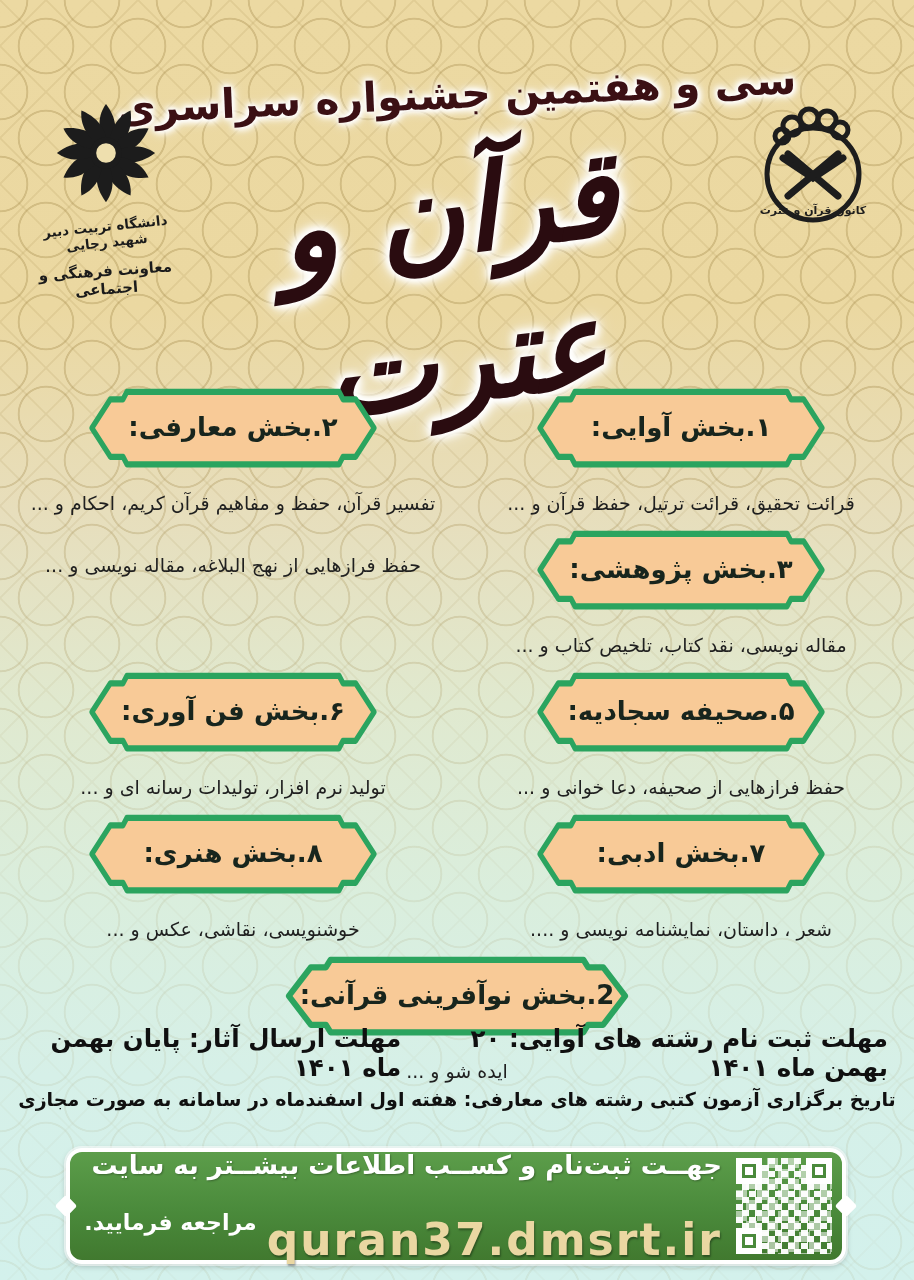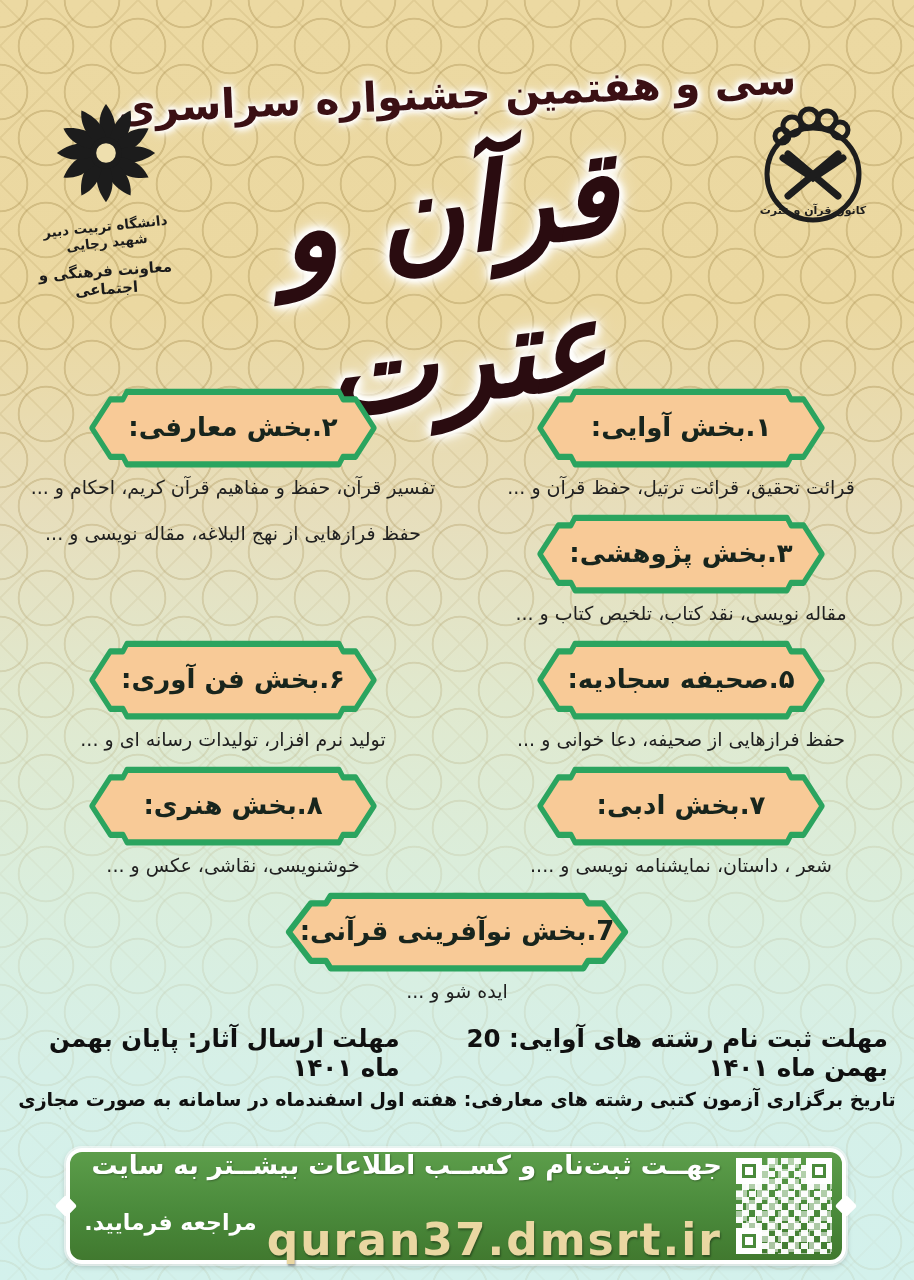--- a/index.html
+++ b/index.html
@@ -32,21 +32,21 @@
   .logo-left .l2{font-size:15px;font-weight:800;transform:rotate(-4deg);margin-top:12px;direction:rtl;}
   
   .sections{position:absolute;top:388px;left:0;right:0;}
   .srow{display:flex;direction:rtl;justify-content:space-between;padding:0 48px;margin-bottom:16px;}
   .cell{width:370px;display:flex;flex-direction:column;align-items:center;}
   .badge{position:relative;width:292px;height:80px;}
   .badge.wide{width:348px;}
   .badge svg{position:absolute;inset:0;width:100%;height:100%;}
   .badge .bt{position:absolute;inset:0;display:flex;align-items:center;justify-content:center;
     font-size:26px;font-weight:800;color:#18251d;direction:rtl;padding-bottom:2px;}
-  .desc{margin-top:8px;font-size:19px;font-weight:500;color:#1f1f1f;direction:rtl;text-align:center;white-space:nowrap;}
+  .desc{margin-top:24px;font-size:19px;font-weight:500;color:#1f1f1f;direction:rtl;text-align:center;white-space:nowrap;}
   .center-row{display:flex;flex-direction:column;align-items:center;margin-top:14px;}
   
   .deadline-row{position:absolute;top:1024px;left:0;right:0;display:flex;direction:rtl;
     justify-content:space-between;padding:0 26px;font-size:24.5px;font-weight:800;color:#101010;}
   .exam-line{position:absolute;top:1088px;left:0;right:0;text-align:center;direction:rtl;
     font-size:19px;font-weight:800;color:#101010;}
   
   .banner{position:absolute;left:66px;right:68px;top:1148px;height:108px;
     background:linear-gradient(180deg,#5c9d4a,#4a8a3b 55%,#41792f);
     border:4px solid #fff;border-radius:16px;box-shadow:0 0 0 2px rgba(255,255,255,.55),0 2px 6px rgba(0,0,0,.25);
@@ -202,30 +202,30 @@
         <div class="desc">خوشنویسی، نقاشی، عکس و ...</div>
       </div>
     </div>
 
     <div class="center-row">
       <div class="cell">
         <div class="badge wide">
           <svg viewBox="0 0 300 64" preserveAspectRatio="none">
             <path d="M5 32 L24 9 L37 9 L41 3 L259 3 L263 9 L276 9 L295 32 L276 55 L263 55 L259 61 L41 61 L37 55 L24 55 Z" fill="#f8ca97" stroke="#2ba45f" stroke-width="5" stroke-linejoin="round"></path>
           </svg>
-          <span class="bt">7.بخش نوآفرینی قرآنی:</span>
+          <span class="bt">2.بخش نوآفرینی قرآنی:</span>
         </div>
         <div class="desc">ایده شو و ...</div>
       </div>
     </div>
 
   </div>
 
   <div class="deadline-row">
-    <span>مهلت ثبت نام رشته های آوایی: 20 بهمن ماه ۱۴۰۱</span>
+    <span>مهلت ثبت نام رشته های آوایی: ۲۰ بهمن ماه ۱۴۰۱</span>
     <span>مهلت ارسال آثار: پایان بهمن ماه ۱۴۰۱</span>
   </div>
   <div class="exam-line">تاریخ برگزاری آزمون کتبی رشته های معارفی: هفته اول اسفندماه در سامانه به صورت مجازی</div>
 
   <div class="banner">
     <div class="qr">
       <div class="finder f-tl"></div>
       <div class="finder f-tr"></div>
       <div class="finder f-bl"></div>
     </div>

